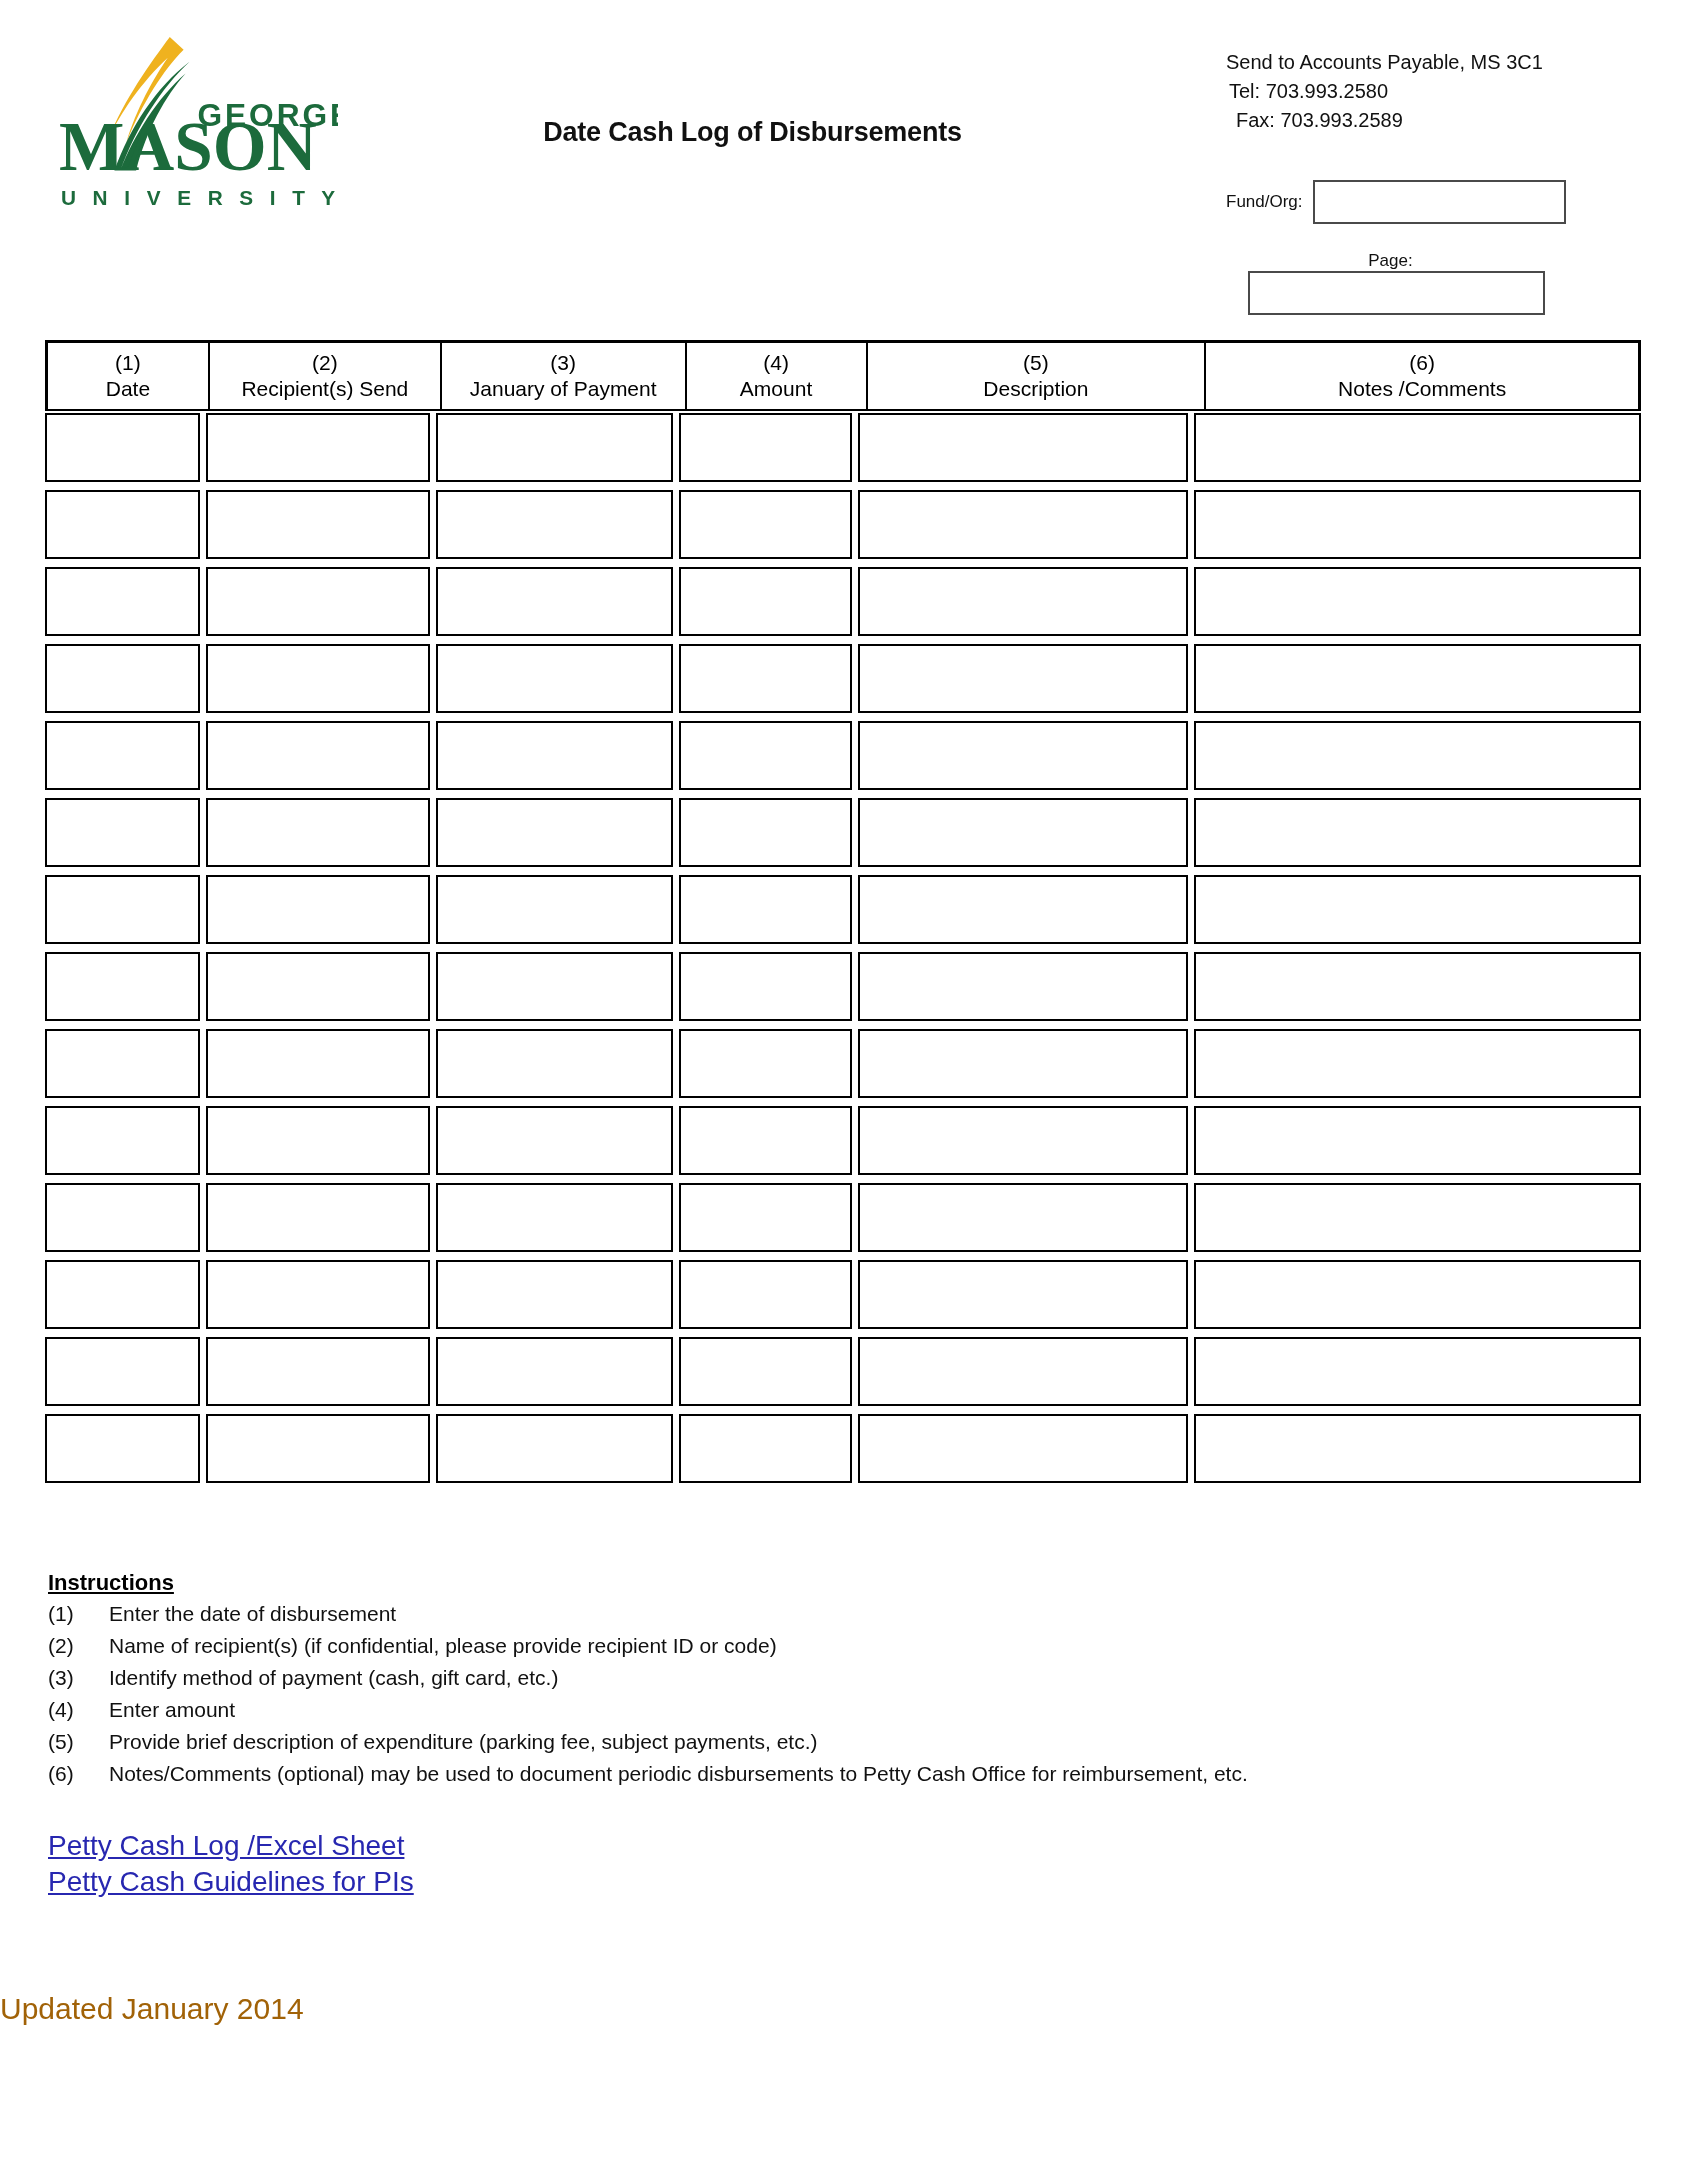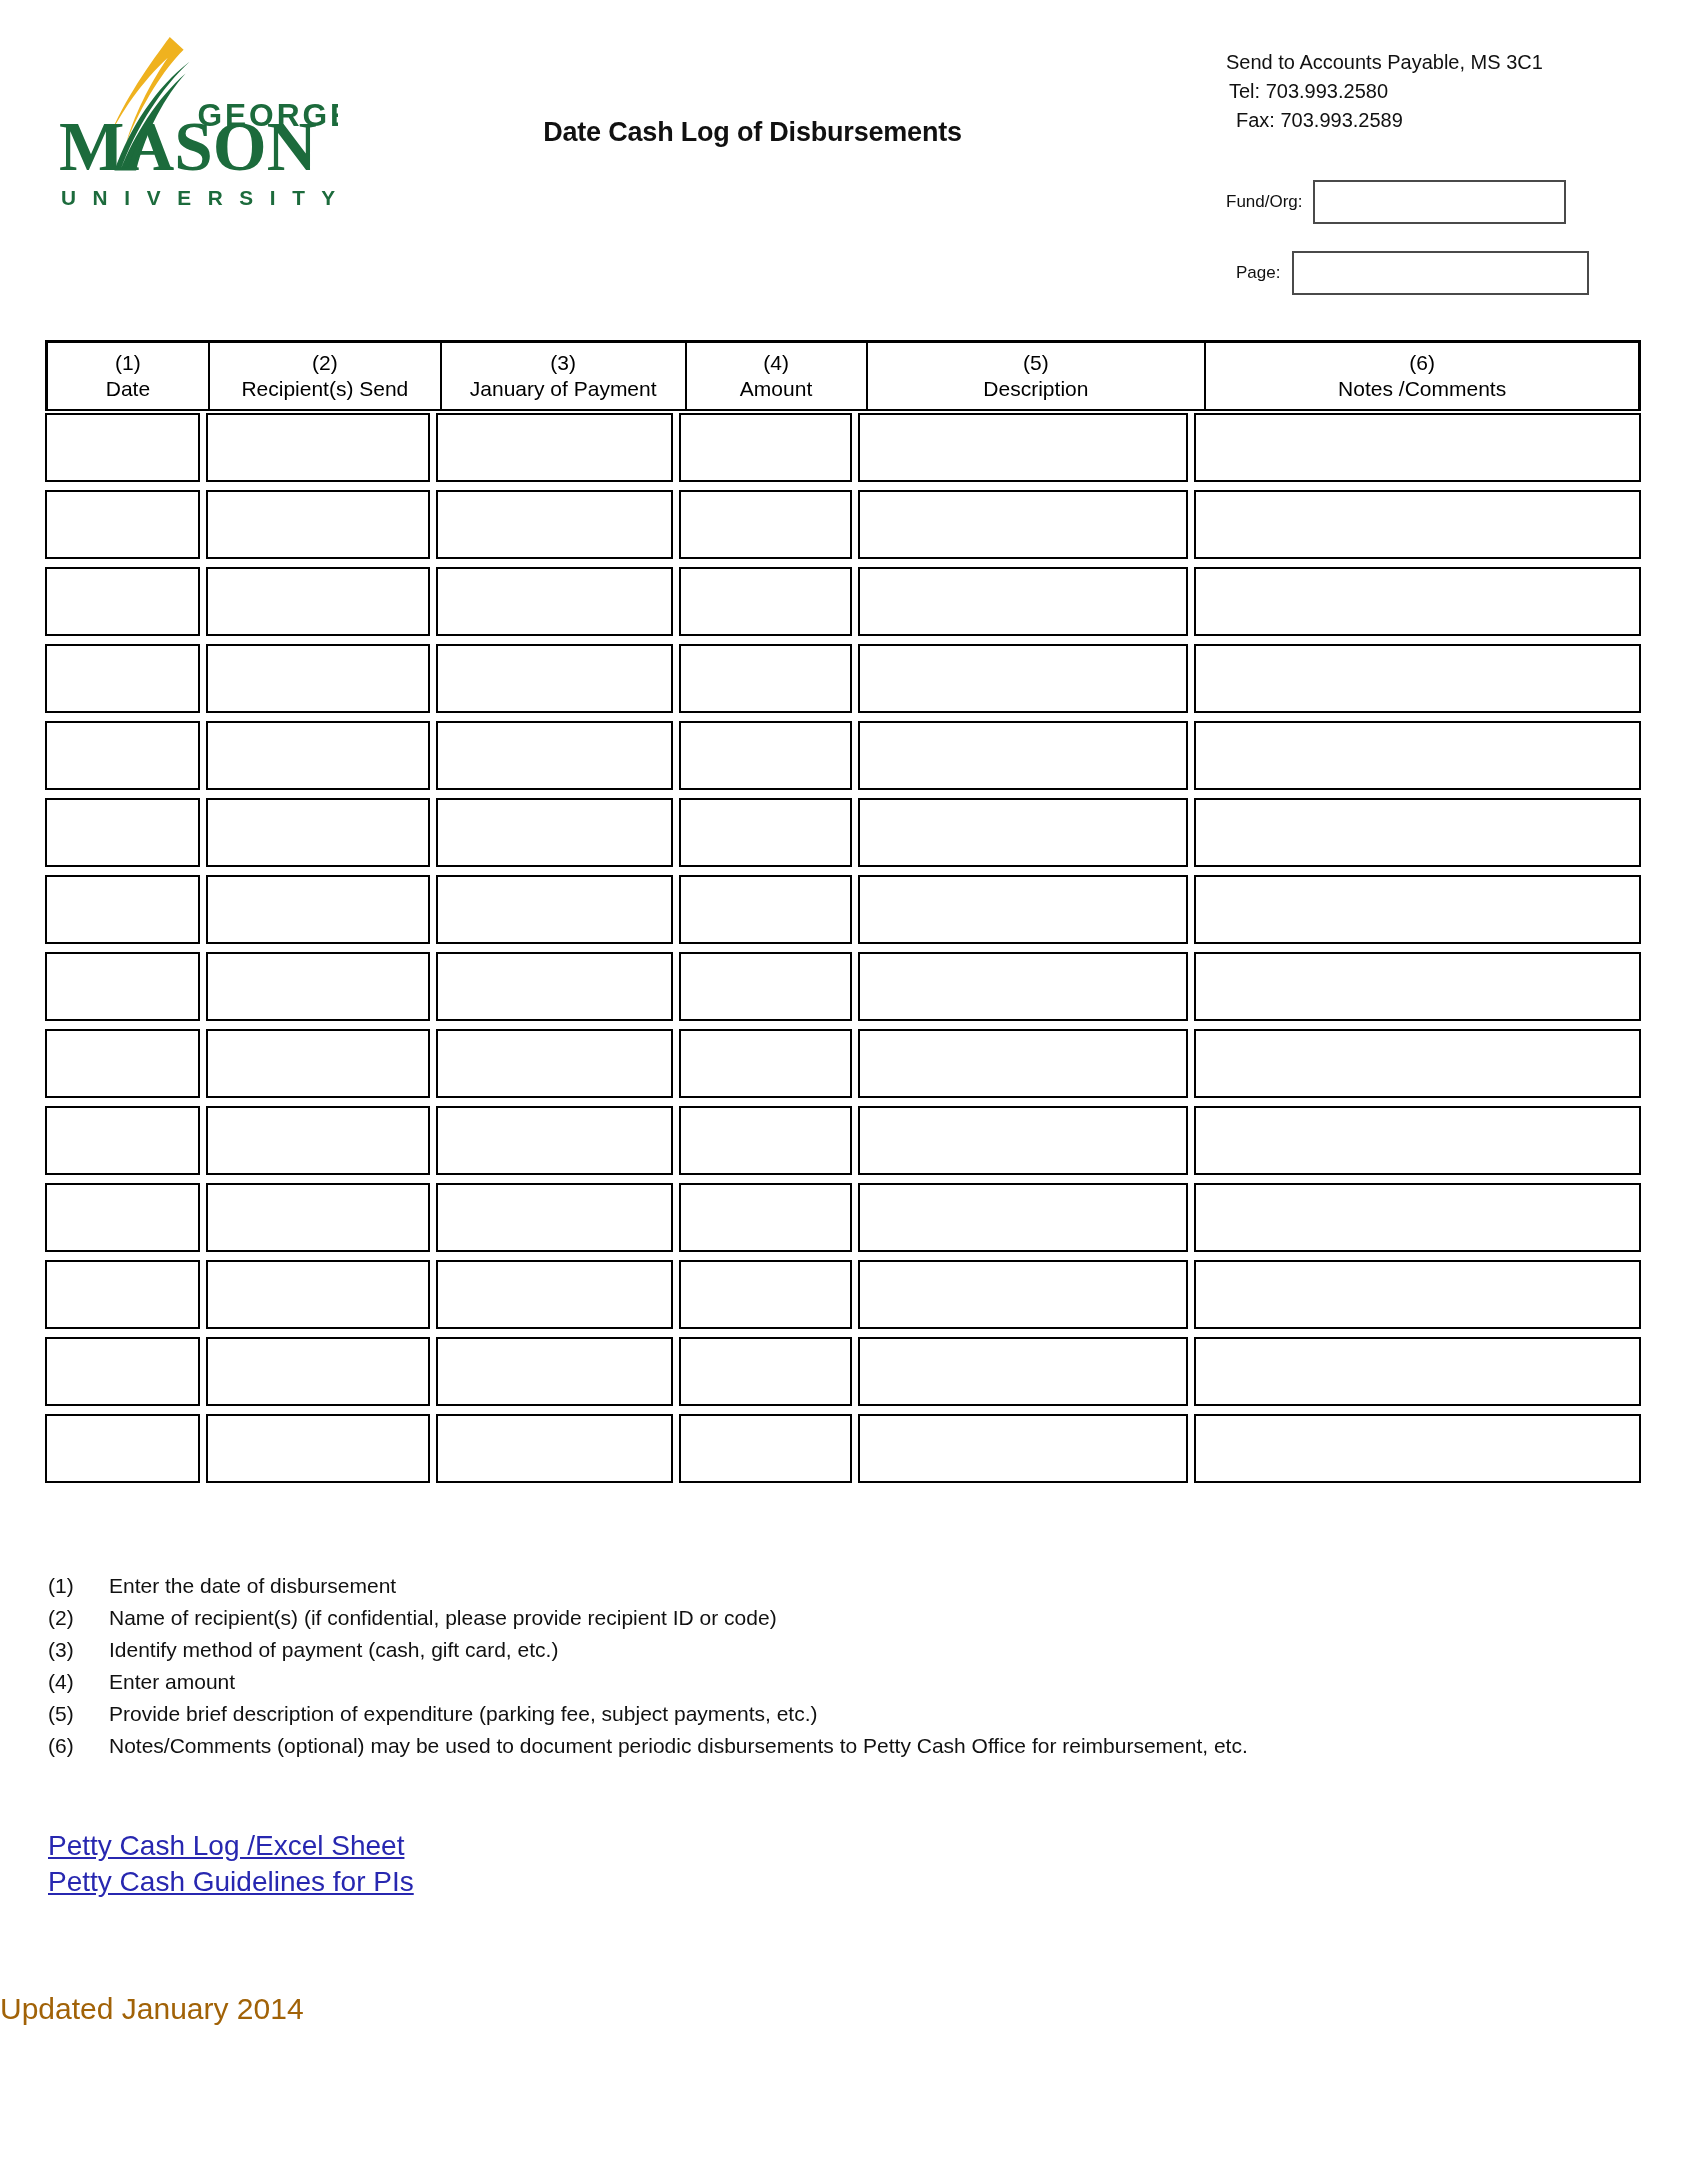--- a/index.html
+++ b/index.html
@@ -74,21 +74,21 @@
     color: #111;
     white-space: nowrap;
   }
   .field-box {
     background: #ffffff;
     border: 2px solid #4a4a4a;
     box-sizing: border-box;
   }
   #fundorg-row { left: 1226px; top: 180px; }
   #fundorg-row .field-box { width: 253px; height: 44px; margin-left: 10px; }
-  #page-row { left: 1236px; top: 251px; }
+  #page-row { left: 1236px; top: 251px; flex-direction: column; }
   #page-row .field-box { width: 297px; height: 44px; margin-left: 12px; }
 
   
   .table-wrap {
     position: absolute;
     left: 45px;
     top: 340px;
     width: 1596px;
   }
   .thead {
@@ -374,20 +374,21 @@
           <div class="tcell c2"></div>
           <div class="tcell c3"></div>
           <div class="tcell c4"></div>
           <div class="tcell c5"></div>
           <div class="tcell c6"></div>
         </div>
       </div>
   </div>
 
   <div class="instructions">
+    <div class="instr-title">Instructions</div>
     <div id="instr-list">
         <div class="instr-item">
           <span class="instr-num">(1)</span>
           <span class="instr-text">Enter the date of disbursement</span>
         </div>
         <div class="instr-item">
           <span class="instr-num">(2)</span>
           <span class="instr-text">Name of recipient(s) (if confidential, please provide recipient ID or code)</span>
         </div>
         <div class="instr-item">

